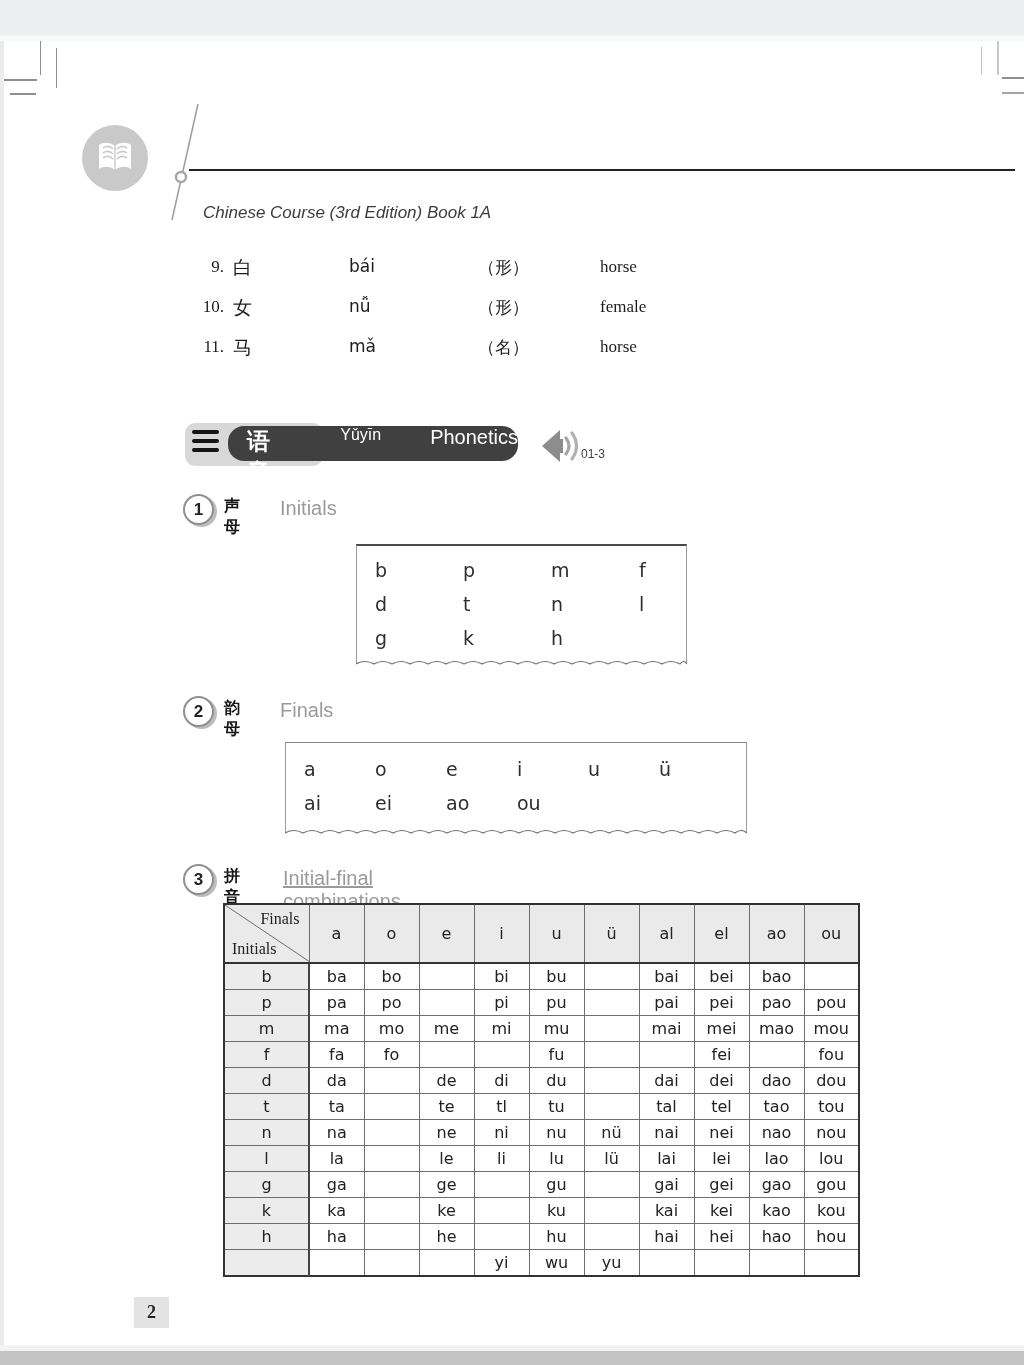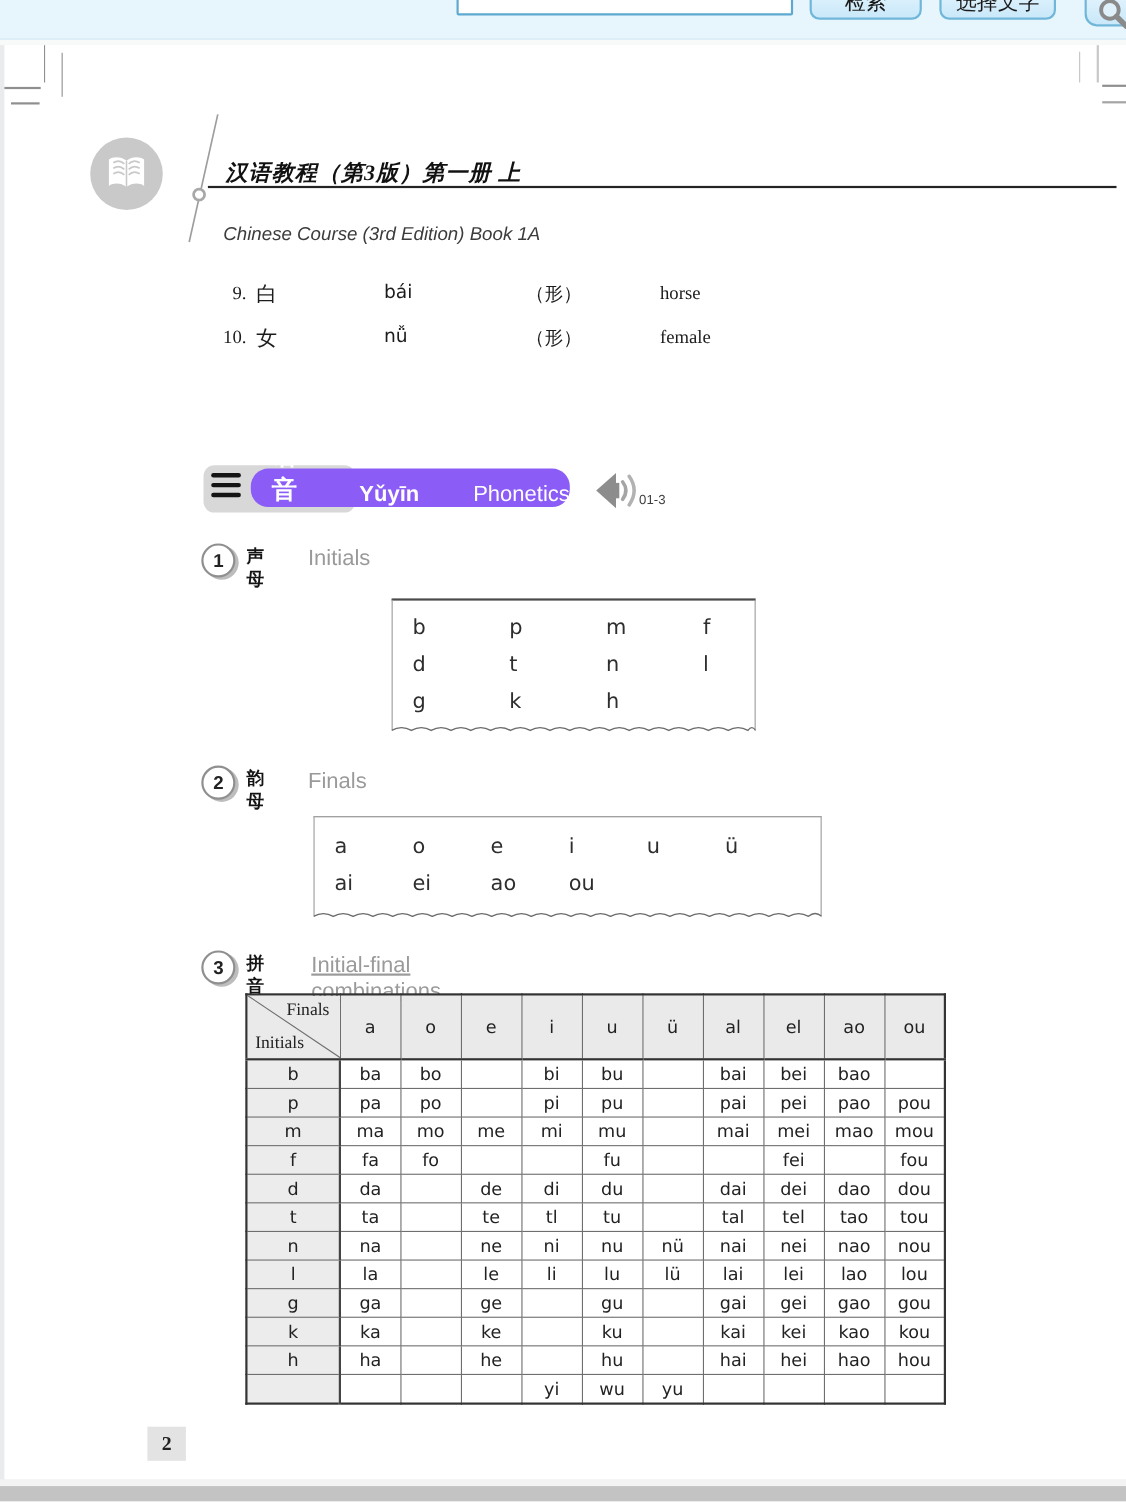--- a/index.html
+++ b/index.html
@@ -44,23 +44,23 @@
   .vocab-num{position:absolute;left:176px;width:48px;text-align:right;font-size:17px;top:5px;}
   .vocab-hanzi{position:absolute;left:233px;font-size:19px;top:3px;}
   .vocab-pinyin{position:absolute;left:349px;font-size:17px;top:4px;font-family:"DejaVu Sans",sans-serif;}
   .vocab-pos{position:absolute;left:478px;font-size:17px;top:4px;}
   .vocab-meaning{position:absolute;left:600px;font-size:17px;top:5px;}
 
   
   #banner-light{position:absolute;left:185px;top:423px;width:138px;height:43px;
         background:#d8d8d8;border-radius:10px;}
   #banner-dark{position:absolute;left:228px;top:426px;width:290px;height:35px;
-        background:#8b5cf6;border-radius:16px;color:#fff;display:flex;align-items:flex-end;gap:33px;}
+        background:#404040;border-radius:16px;color:#fff;display:flex;align-items:flex-start;gap:33px;}
   #banner-zh{font-size:23px;font-weight:bold;margin-left:19px;}
-  #banner-py{font-size:20px;margin-left:23px;font-weight:bold;}
+  #banner-py{font-size:16px;margin-left:23px;}
   #banner-en{font-size:20px;margin-left:16px;}
   #hamburger{position:absolute;left:192px;top:430px;width:27px;height:26px;}
   #hamburger div{height:4px;background:#141414;border-radius:2px;margin-bottom:5px;}
   #speaker{position:absolute;left:538px;top:428px;}
   #audio-label{position:absolute;left:581px;top:447px;font-size:12px;color:#3f3f3f;
         font-family:"Liberation Sans",sans-serif;}
 
   
   .sec{position:absolute;left:183px;height:32px;}
   .sec-badge{position:absolute;left:0;top:0;width:27px;height:27px;border-radius:50%;
@@ -125,38 +125,44 @@
       <path d="M20 5 C25 1 32 1 36 4 L36 28 C32 25 25 25 20 29 Z" fill="#ffffff"></path>
       <path d="M8 7 C11 5 15 5 18 8 M8 12 C11 10 15 10 18 13 M8 17 C11 15 15 15 18 18" stroke="#c9c9c9" stroke-width="1.6" fill="none"></path>
       <path d="M32 7 C29 5 25 5 22 8 M32 12 C29 10 25 10 22 13 M32 17 C29 15 25 15 22 18" stroke="#c9c9c9" stroke-width="1.6" fill="none"></path>
       <line x1="20" y1="5" x2="20" y2="29" stroke="#c9c9c9" stroke-width="1.4"></line>
     </svg>
   </div>
   <svg style="position:absolute;left:165px;top:100px;" width="44" height="125">
     <line x1="33" y1="4" x2="7" y2="120" stroke="#9d9d9d" stroke-width="1.5"></line>
     <circle cx="16" cy="77" r="5" fill="#ffffff" stroke="#a8a8a8" stroke-width="2.5"></circle>
   </svg>
-  <div id="title-zh">汉语教程（第3版）第一册 上</div>
   <div id="title-rule"></div>
   <div id="title-en">Chinese Course (3rd Edition) Book 1A</div>
 
   <div id="vocab">
       <div class="vocab-row">
         <span class="vocab-num">9.</span>
         <span class="vocab-hanzi">白</span>
         <span class="vocab-pinyin">bái</span>
         <span class="vocab-pos">（形）</span>
         <span class="vocab-meaning">horse</span>
       </div>
       <div class="vocab-row">
         <span class="vocab-num">10.</span>
         <span class="vocab-hanzi">女</span>
         <span class="vocab-pinyin">nǚ</span>
         <span class="vocab-pos">（形）</span>
         <span class="vocab-meaning">female</span>
+      </div>
+      <div class="vocab-row">
+        <span class="vocab-num">11.</span>
+        <span class="vocab-hanzi">马</span>
+        <span class="vocab-pinyin">mǎ</span>
+        <span class="vocab-pos">（名）</span>
+        <span class="vocab-meaning">horse</span>
       </div>
     </div>
 
   <div id="banner-light"></div>
   <div id="banner-dark">
     <span id="banner-zh">语音</span>
     <span id="banner-py">Yǔyīn</span>
     <span id="banner-en">Phonetics</span>
   </div>
   <div id="hamburger">
@@ -414,26 +420,15 @@
           </tr>
         </tbody>
     </table>
   </div>
 
   <div id="pagenum">2</div>
 
   <div id="bottom-strip-light"></div>
   <div id="bottom-strip-gray"></div>
 
-  <div id="toolbar">
-    <input class="tb-input" type="text" value="" style="">
-    <div class="tb-btn" id="btn-search">检索</div>
-    <div class="tb-btn" id="btn-select">选择文字</div>
-    <div class="tb-btn" id="btn-zoom">
-      <svg width="34" height="34" viewBox="0 0 34 34" style="margin-top:6px">
-        <circle cx="14" cy="13" r="8" fill="#dff1fb" stroke="#8a8a8a" stroke-width="3.5"></circle>
-        <line x1="20" y1="19" x2="29" y2="28" stroke="#8a8a8a" stroke-width="5" stroke-linecap="round"></line>
-      </svg>
-    </div>
-  </div>
   <div id="strip-under-toolbar"></div>
 
 </div>
 
 </body></html>

